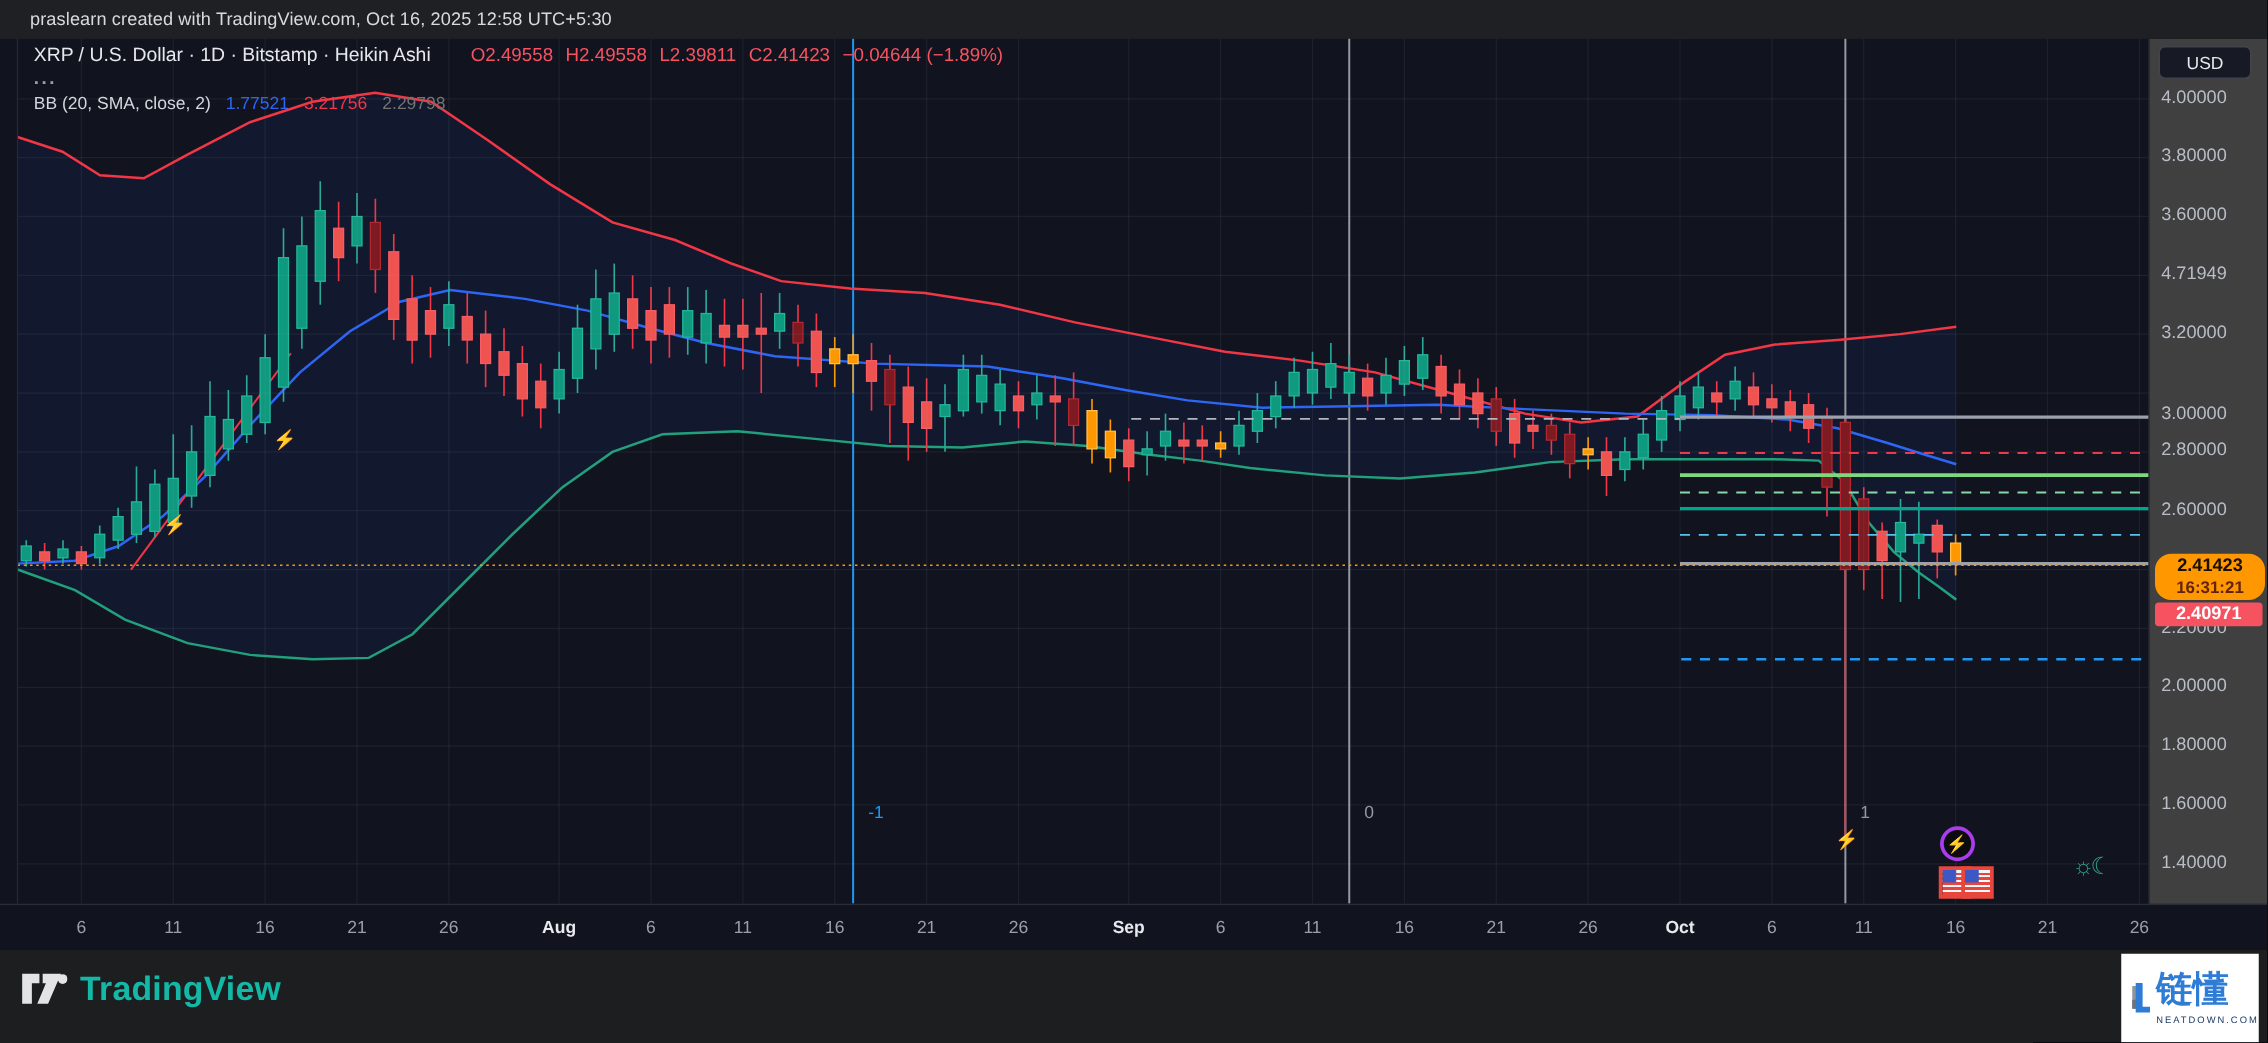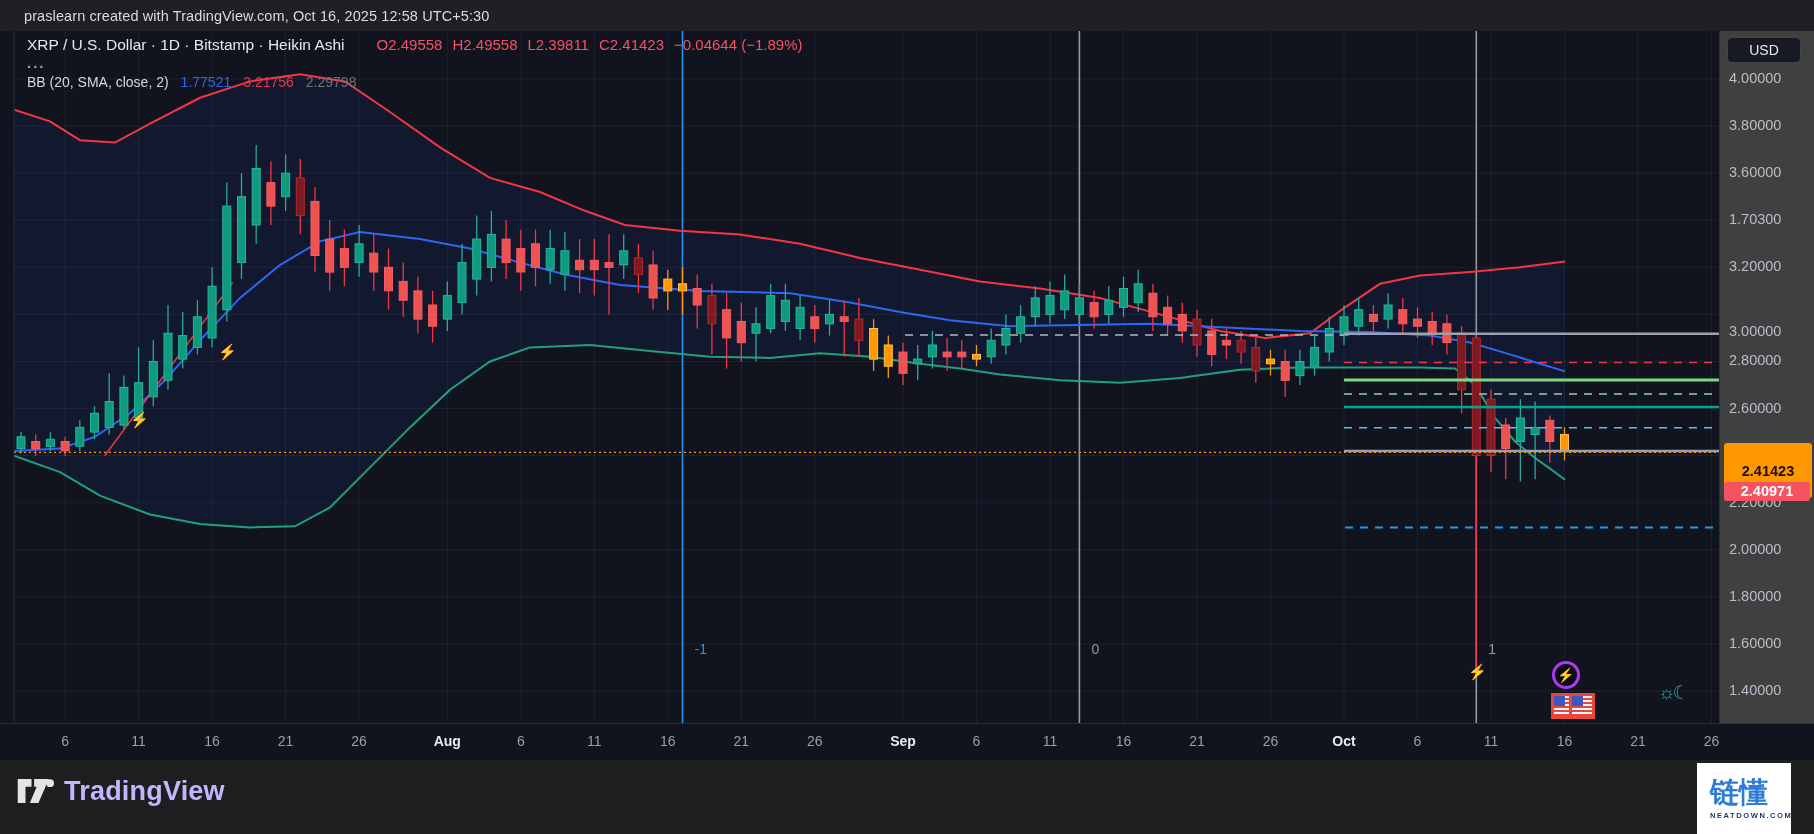--- a/index.html
+++ b/index.html
@@ -21,22 +21,22 @@
   #lrow3{ margin-top:4px; color:#d4d7de; font-size:14px; }
   .bbv{ margin-left:12px; }
   .basis{ color:#2d66f5; } .upv{ color:#f23645; } .lov{ color:#737373; }
   
   #pricescale{ position:absolute; left:1719px; top:31px; width:95px; height:692px;
                border-left:1px solid #2a2e39; background:#404040; z-index:5; }
   #usd-btn{ position:absolute; left:7px; top:6px; width:74px; height:26px; background:#16192300;
             border:1px solid #40454f; border-radius:5px; color:#e8e9ec; font-size:14px;
             display:flex; align-items:center; justify-content:center; background:#171a25; }
   .plabel{ position:absolute; left:9px; color:#b9bdc7; font-size:14.5px; }
-  #price-badge{ position:absolute; left:4px; top:412px; width:88px; background:#ff9800; border-radius:3px;
-                text-align:center; padding:20px 0 3px 0; z-index:7;}
+  #price-badge{ position:absolute; left:4px; top:412px; width:88px; background:#ff9800; border-radius:13px;
+                text-align:center; padding:2px 0 3px 0; z-index:7;}
   #price-badge .pv{ color:#1a1000; font-size:14.5px; font-weight:700; }
   #price-badge .cd{ color:#64230a; font-size:13.5px; font-weight:700; margin-top:1px; }
   #prev-badge{ position:absolute; left:4px; top:451px; width:86px; background:#f7525f; border-radius:3px;
                color:#fff; font-size:14.5px; font-weight:700; text-align:center; padding:1px 0 2px 0; z-index:7;}
   
   #timescale{ position:absolute; left:0; top:723px; width:1814px; height:37px;
               border-top:1px solid #2a2e39; background:#11141f; z-index:4; }
   .tick{ position:absolute; top:9px; width:44px; margin-left:-22px; text-align:center;
          color:#9aa0ab; font-size:14px; }
   .tick.month{ color:#e8eaef; font-weight:700; }
@@ -49,26 +49,26 @@
      border:3px solid #a93cec; color:#c45ef5; font-size:14px; display:flex; align-items:center; justify-content:center; }
   .flag{ width:26px; height:26px; border:3px solid #e8453c; overflow:hidden; position:absolute;
          background:repeating-linear-gradient(#f4f6f8 0 2px, #e8453c 2px 4px); }
   #flag1{ left:1551px; top:693px; } #flag2{ left:1569px; top:693px; }
   .canton{ position:absolute; left:0; top:0; width:11px; height:10px; background:#3c58c4; }
   #sunmoon{ position:absolute; left:1658px; top:681px; color:#2fa08c; font-size:19px;
             letter-spacing:-3px; z-index:3; }
   
   #footer{ position:absolute; left:0; top:760px; width:1814px; height:74px; background:#1d1e20; z-index:8; }
   #tv-brand{ position:absolute; left:16px; top:15px; display:flex; align-items:center; }
-  #tv-brand span{ color:#c4b5fd; font-size:27px; font-weight:700; margin-left:10px; letter-spacing:.2px; }
-  #partner{ position:absolute; left:1697px; top:3px; width:94px; height:71px; background:#fff;
+  #tv-brand span{ color:#14b8a6; font-size:27px; font-weight:700; margin-left:10px; letter-spacing:.2px; }
+  #partner{ position:absolute; left:1697px; top:3px; width:110px; height:71px; background:#fff;
             display:flex; align-items:center; padding-left:8px; }
   #partner-text{ margin-left:5px; }
   #partner-name{ color:#2e7cd6; font-size:29px; font-weight:700; line-height:30px; }
-  #partner-tagline{ color:#1b3a66; font-size:7.5px; letter-spacing:1.6px; margin-top:4px; font-weight:700; }
+  #partner-tagline{ color:#1b3a66; font-size:7.5px; letter-spacing:1.6px; margin-top:4px; font-weight:400; }
 </style>
 </head>
 <body>
 
 <div id="app">
   <div id="chartbg"></div>
 
   <div id="topbar">
     <span>praslearn created with TradingView.com, Oct 16, 2025 12:58 UTC+5:30</span>
   </div>
@@ -391,21 +391,21 @@
   <div id="sunmoon">☼☾</div>
 
   <div id="pricescale">
     <div id="usd-btn">
       <span>USD</span>
     </div>
     <div id="plabels">
         <div class="plabel" style="top: 39px;">4.00000</div>
         <div class="plabel" style="top: 86.08px;">3.80000</div>
         <div class="plabel" style="top: 133.16px;">3.60000</div>
-        <div class="plabel" style="top: 180.24px;">1.70300</div>
+        <div class="plabel" style="top: 180.24px;">4.71949</div>
         <div class="plabel" style="top: 227.32px;">3.20000</div>
         <div class="plabel" style="top: 292px;">3.00000</div>
         <div class="plabel" style="top: 321.48px;">2.80000</div>
         <div class="plabel" style="top: 368.56px;">2.60000</div>
         <div class="plabel" style="top: 415.64px;">2.40000</div>
         <div class="plabel" style="top: 462.72px;">2.20000</div>
         <div class="plabel" style="top: 509.8px;">2.00000</div>
         <div class="plabel" style="top: 556.88px;">1.80000</div>
         <div class="plabel" style="top: 603.96px;">1.60000</div>
         <div class="plabel" style="top: 651.04px;">1.40000</div>

